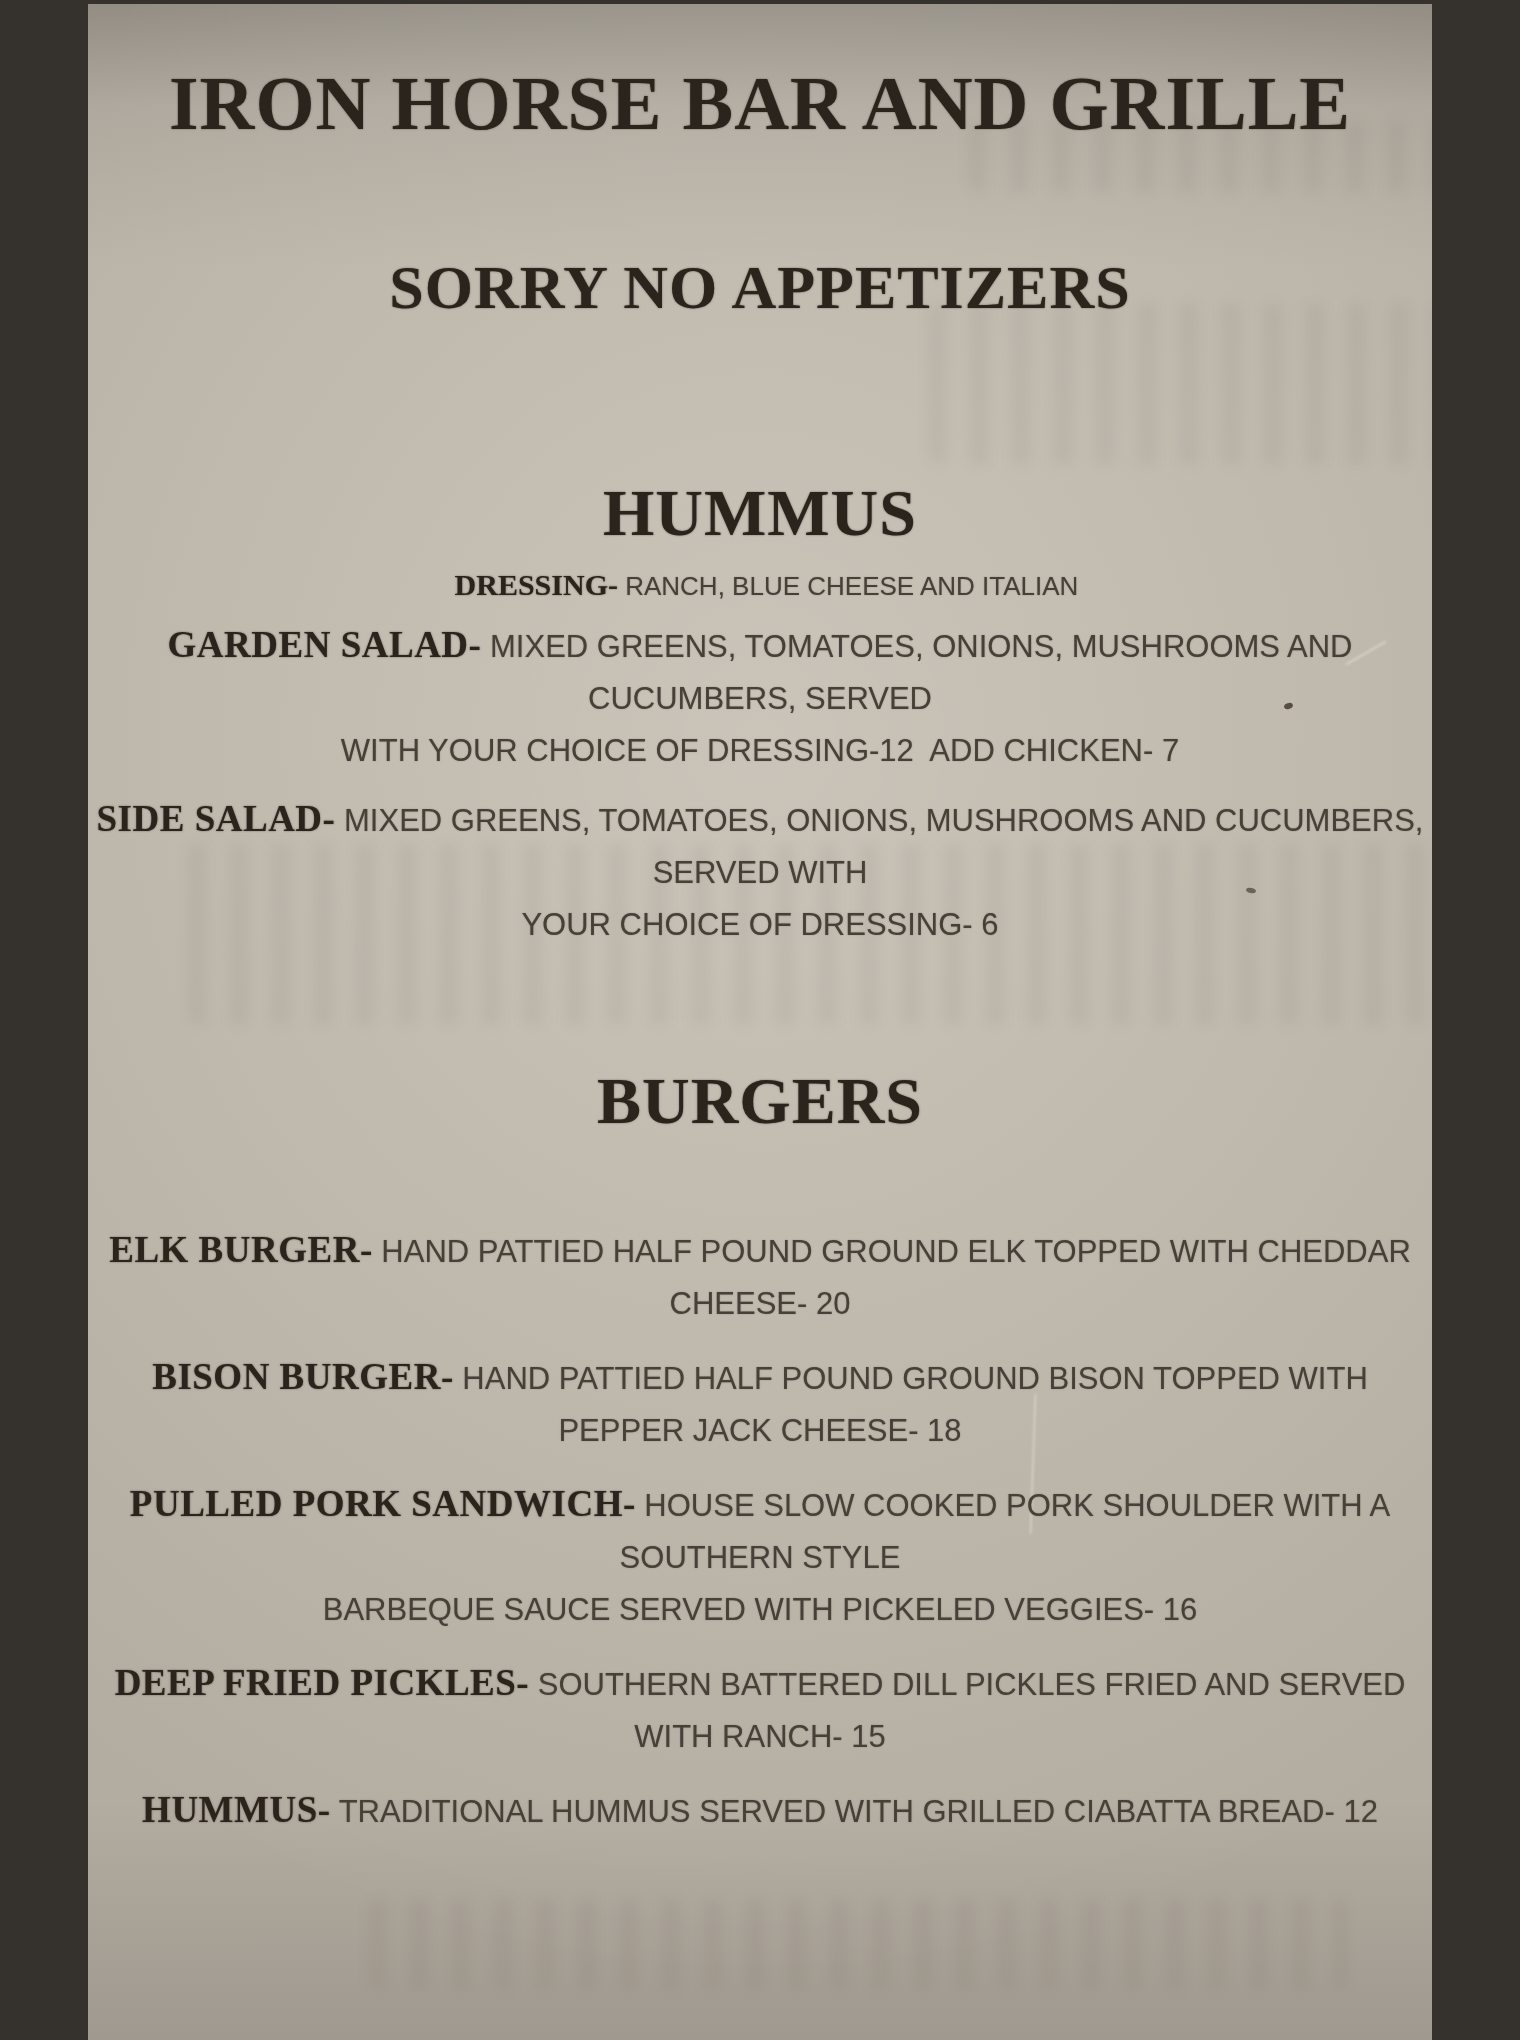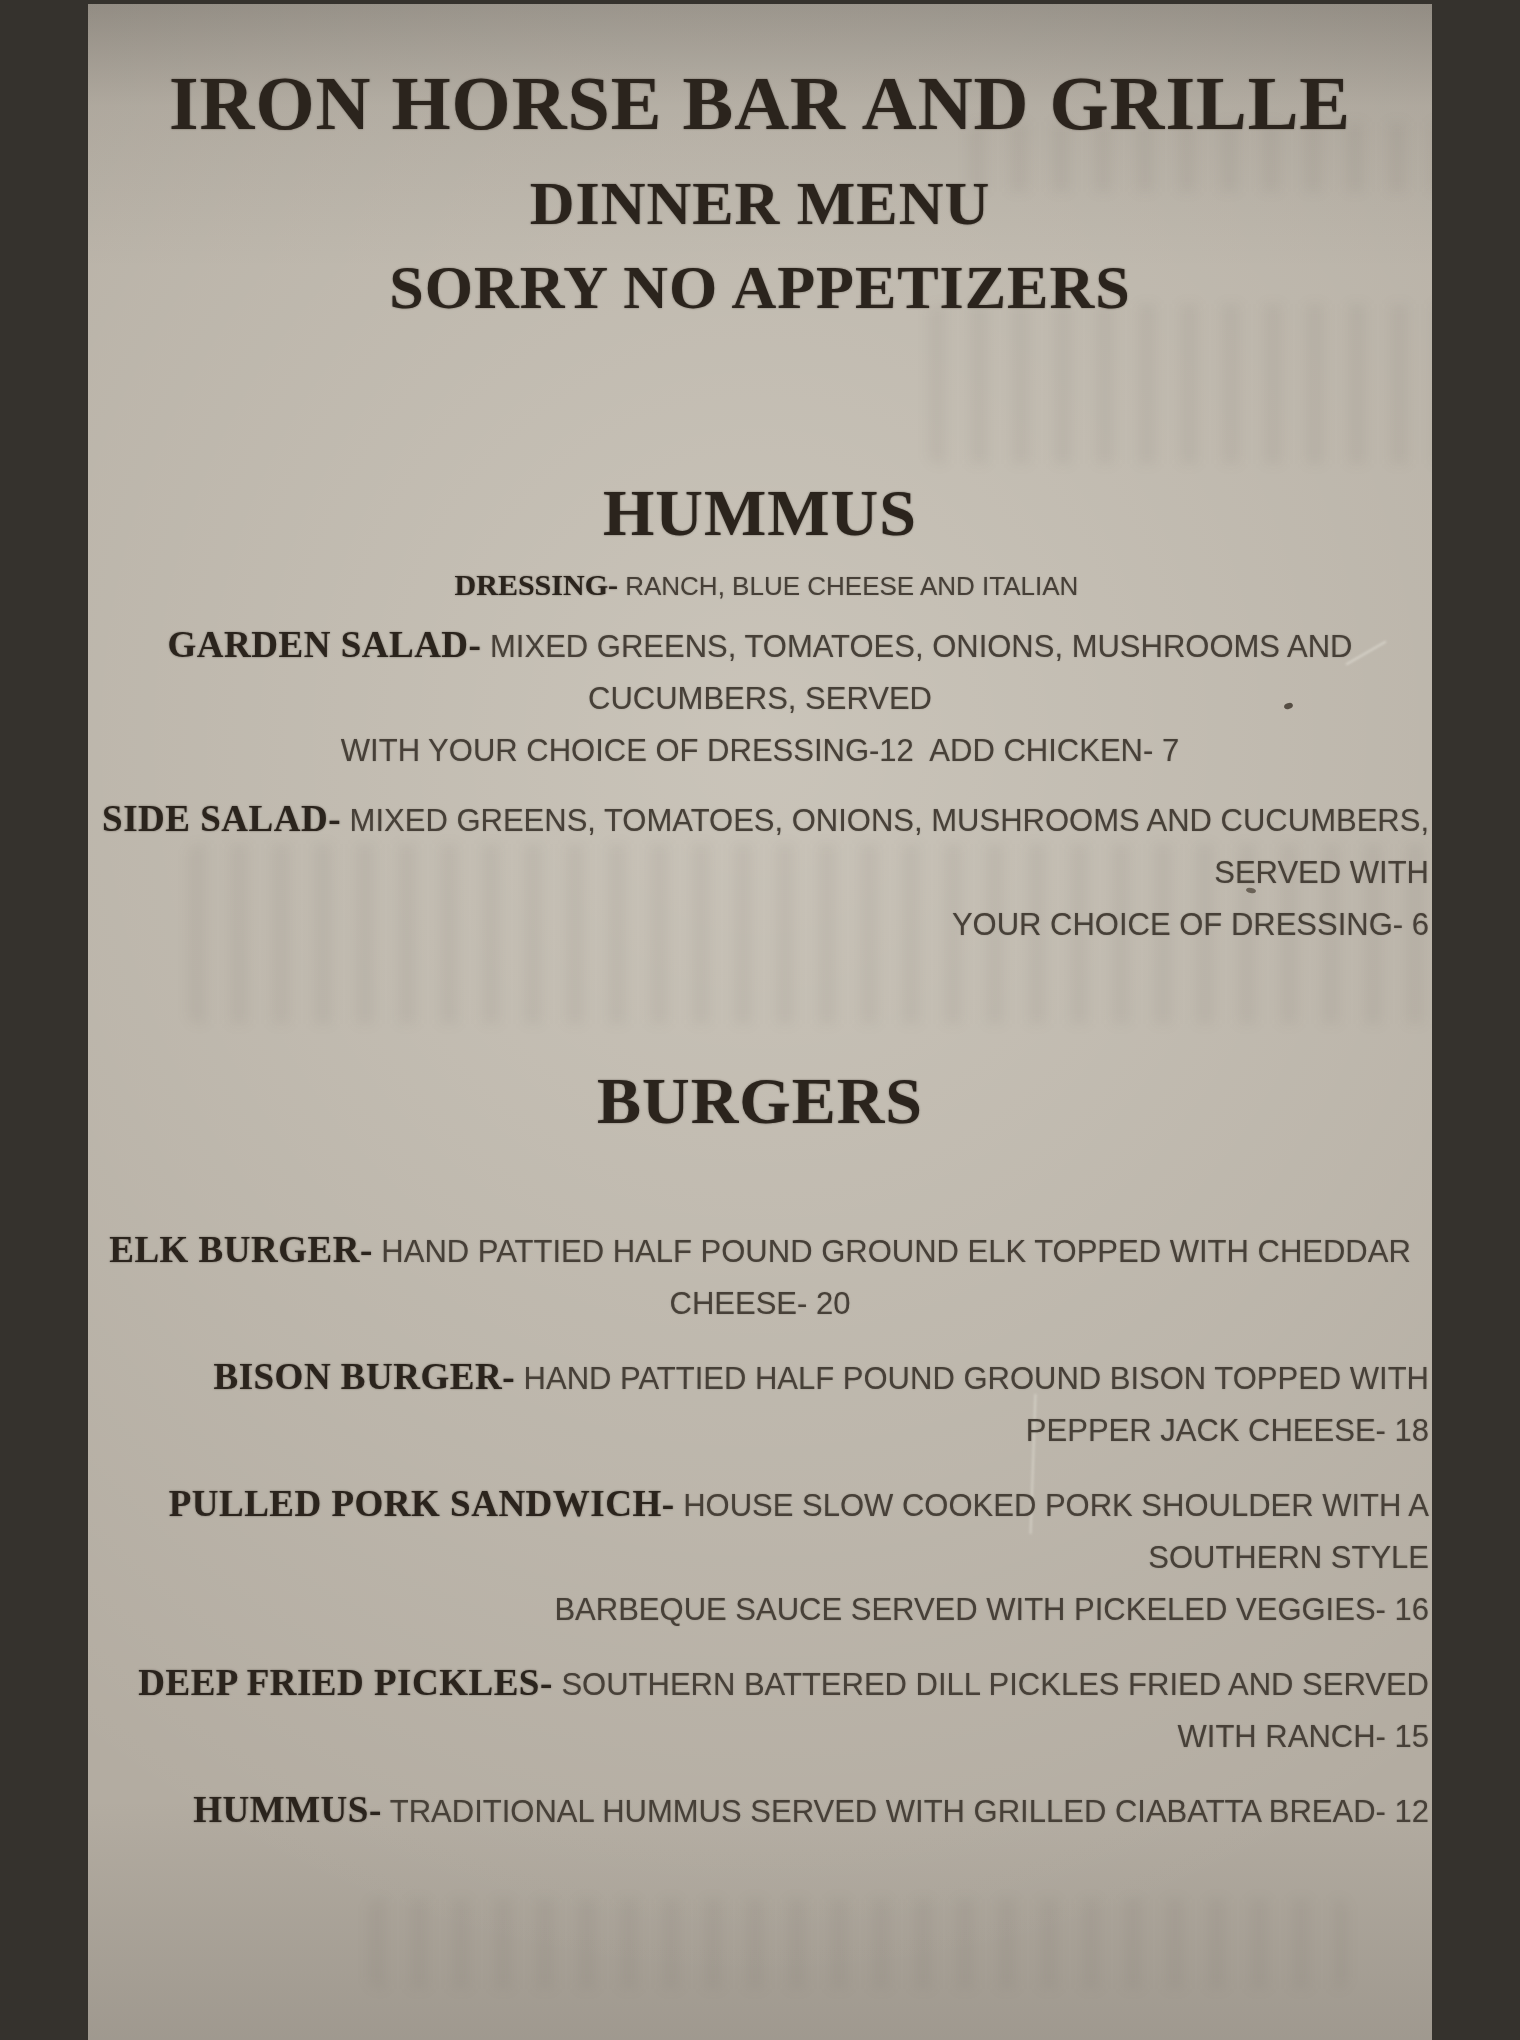--- a/index.html
+++ b/index.html
@@ -41,21 +41,21 @@
   }
   .note + .note{margin-top:16px;}
   .note-label{font-size:30px;}
   .items{margin-top:18px;padding:0 3px;}
   .section-burgers .items{margin-top:90px;}
   .item{
     font-size:31px;line-height:52px;color:#474038;
     text-shadow:0 0 1.5px rgba(71,64,56,0.40);
     white-space:pre-wrap;
   }
-  .item + .item{margin-top:16px;text-align:right;}
+  .item + .item{margin-top:16px;}
   .section-burgers .item + .item{margin-top:21px;}
   .item-name{font-size:37px;letter-spacing:0.5px;}
   
   .ghost{
     position:absolute;border-radius:10px;
     background:repeating-linear-gradient(90deg, rgba(96,88,76,0.07) 0 18px, rgba(96,88,76,0) 18px 42px);
     filter:blur(6px);
   }
   .g1{top:118px;left:880px;width:520px;height:70px;}
   .g2{top:300px;left:840px;width:620px;height:160px;}
@@ -78,21 +78,20 @@
   <div class="ghost g3"></div>
   <div class="ghost g4"></div>
   <div class="speck sp1"></div>
   <div class="speck sp2"></div>
   <div class="speck sp3"></div>
   <div class="crease"></div>
   <div class="scratch"></div>
 
   <div class="centerline title stencil">IRON HORSE BAR AND GRILLE</div>
 
-  <div class="centerline subtitle stencil">DINNER MENU</div>
 
   <div class="centerline notice stencil">SORRY NO APPETIZERS</div>
 
   <section class="menu-section section-salads">
     <h3 class="section-header stencil">HUMMUS</h3>
     <div class="notes">
         <div class="note"><span class="stencil note-label">DRESSING-</span><span class="note-text"> RANCH, BLUE CHEESE AND ITALIAN</span></div>
       </div>
     <div class="items">
         <div class="item"><span class="stencil item-name">GARDEN SALAD-</span><span class="item-desc"> MIXED GREENS, TOMATOES, ONIONS, MUSHROOMS AND CUCUMBERS, SERVED

